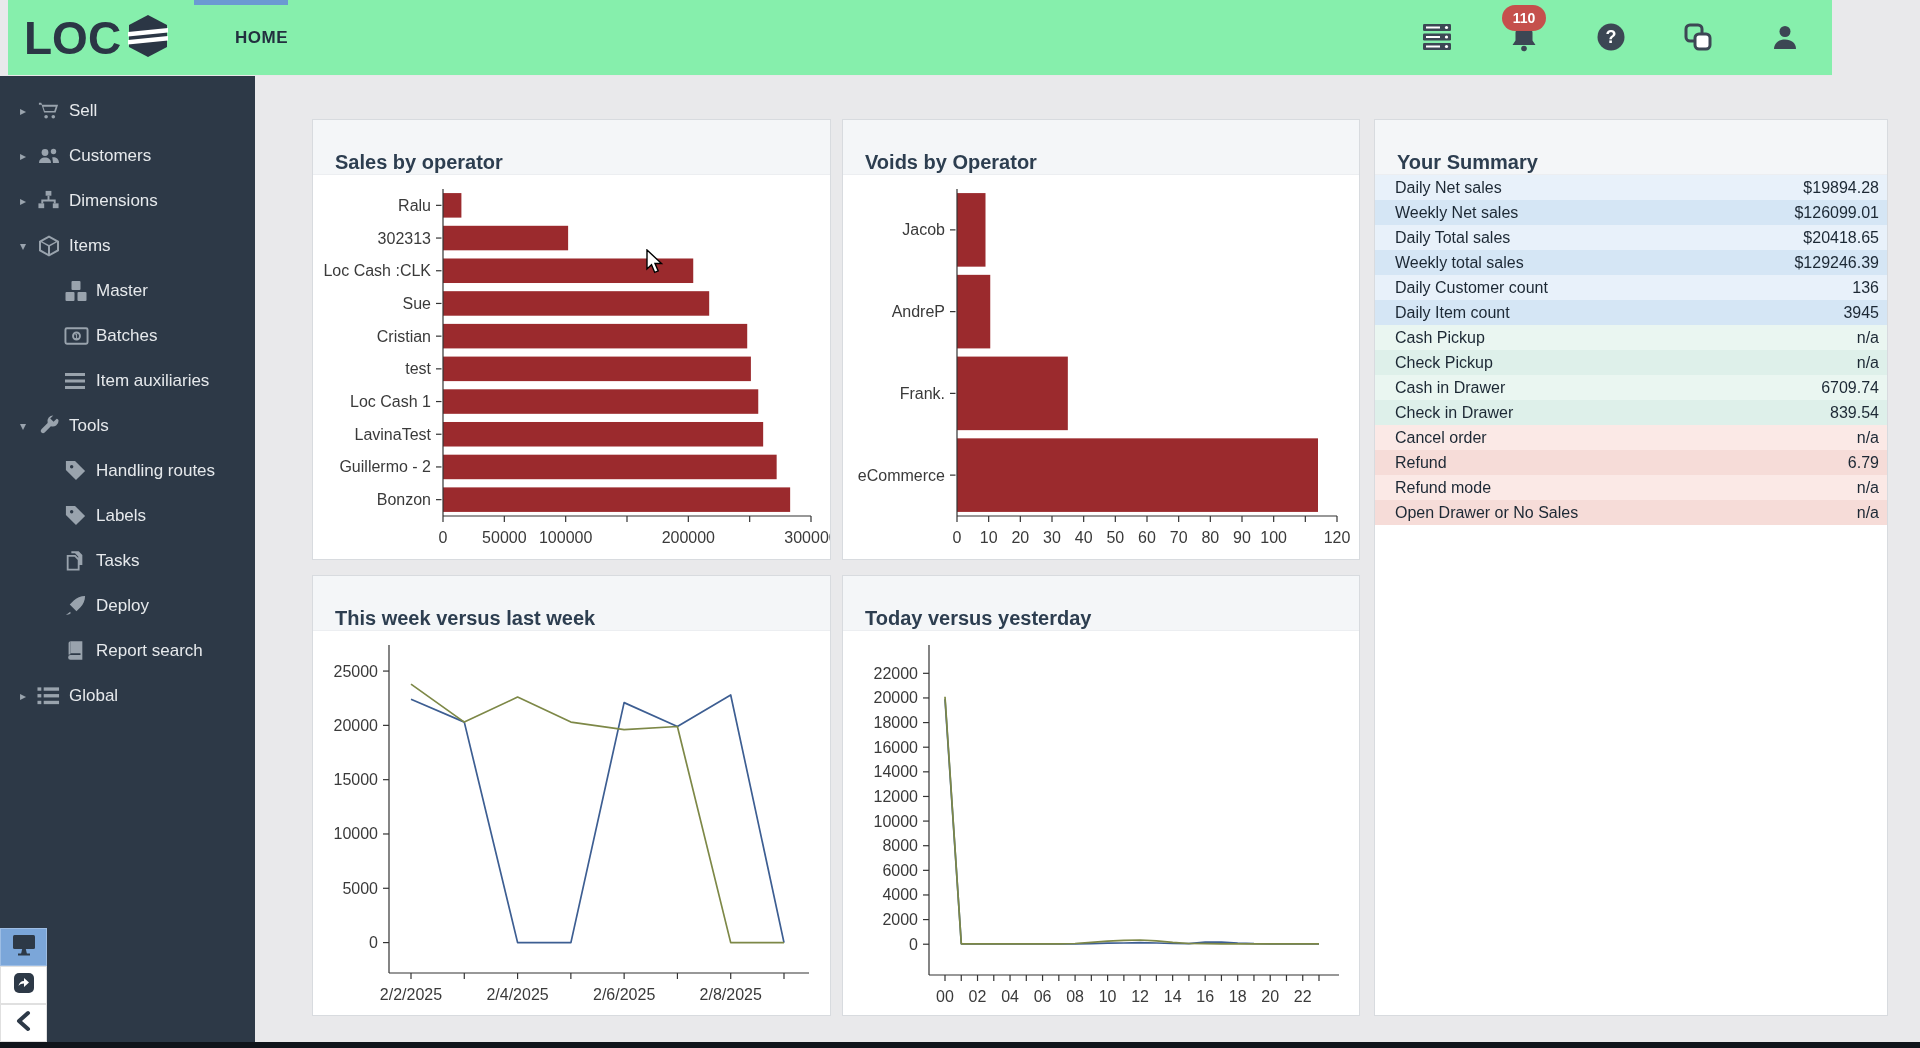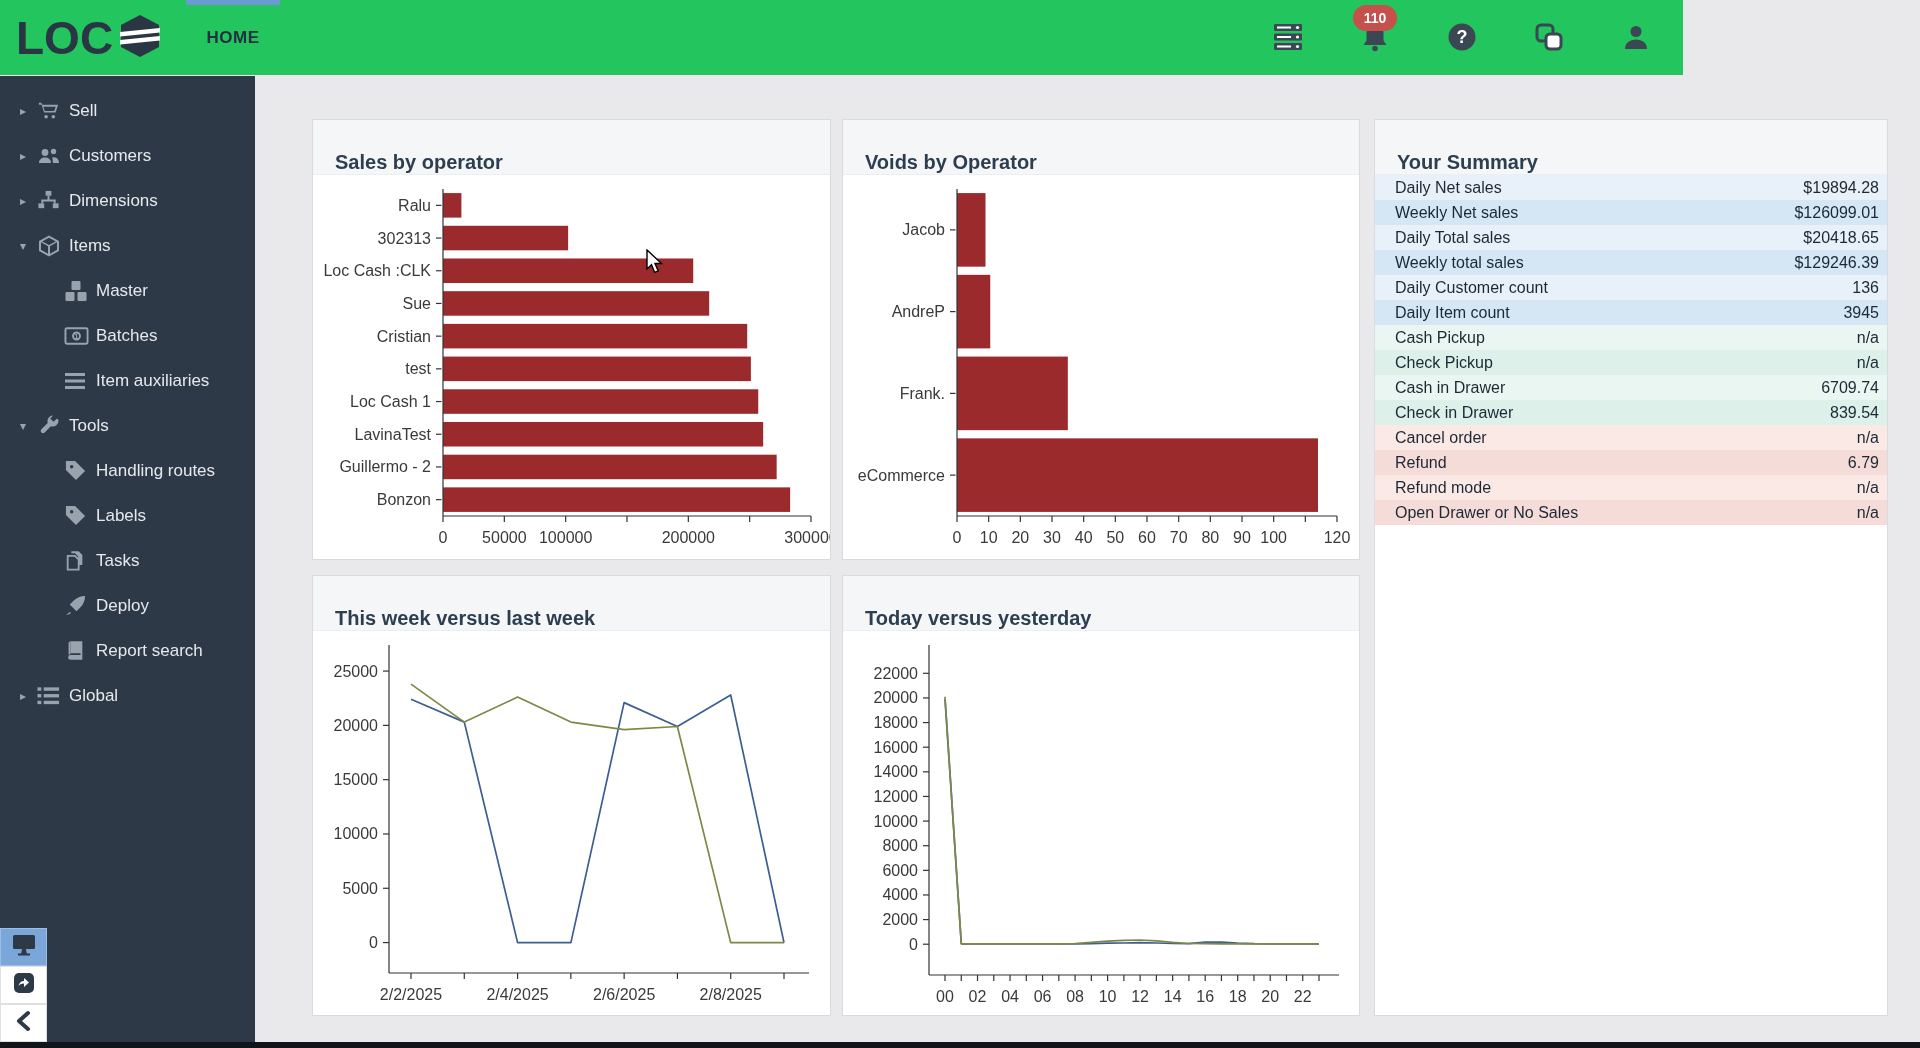--- a/index.html
+++ b/index.html
@@ -1,24 +1,24 @@
 <!DOCTYPE html>
 <html><head>
 <meta charset="utf-8">
 <style>
   *{margin:0;padding:0;box-sizing:border-box}
   html,body{width:1920px;height:1048px;overflow:hidden}
   body{font-family:"Liberation Sans",sans-serif;background:#e9e9eb;position:relative}
 
   
-  .header{position:absolute;top:0;left:0;width:1683px;height:76px;background:#22c55e;z-index:6;border-bottom:1px solid #e8e8e8}
+  .header{position:absolute;top:0;left:8px;width:1824px;height:76px;background:#86efac;z-index:6;border-bottom:1px solid #e8e8e8}
   .logo{position:absolute;left:16px;top:0;height:76px;display:flex;align-items:center;cursor:pointer}
   .logo-text{font-size:46px;font-weight:bold;color:#2b3645;letter-spacing:0px;line-height:1}
   .logo-hex{margin-left:4px}
-  .home-tab{position:absolute;left:186px;top:0;width:94px;height:76px;display:flex;align-items:center;justify-content:center;cursor:pointer}
+  .home-tab{position:absolute;left:186px;top:0;width:94px;height:76px;display:flex;align-items:center;justify-content:flex-end;cursor:pointer}
   .tab-accent{position:absolute;top:0;left:0;right:0;height:5px;background:#6b9ad2}
   .home-label{font-size:17px;font-weight:bold;color:#22303f;letter-spacing:.5px}
   .header-icons{position:absolute;right:30px;top:0;height:76px;display:flex;align-items:center;gap:53px}
   .hicon{background:none;border:none;cursor:pointer;position:relative;width:34px;height:34px;display:flex;align-items:center;justify-content:center}
   .badge{position:absolute;top:-16px;left:-5px;min-width:44px;height:26px;background:#c5504c;border-radius:13px;color:#fff;font-size:14px;font-weight:bold;display:flex;align-items:center;justify-content:center;padding:0 8px}
 
   
   .sidebar{position:absolute;top:76px;left:0;width:255px;bottom:6px;background:#2d3947;z-index:5}
   #sidebar-nav{padding-top:12px}
   .side-item{height:45px;display:flex;align-items:center;padding-left:20px;cursor:pointer;color:#e6e9ec;font-size:17px}

